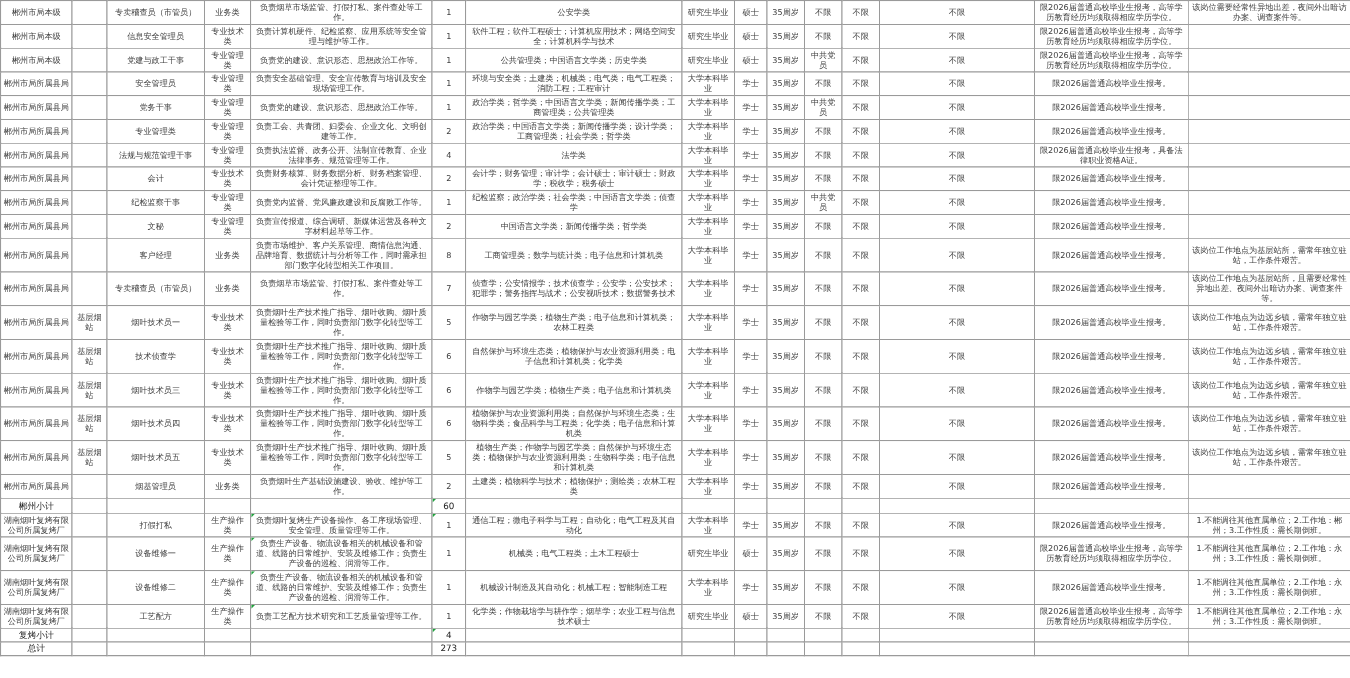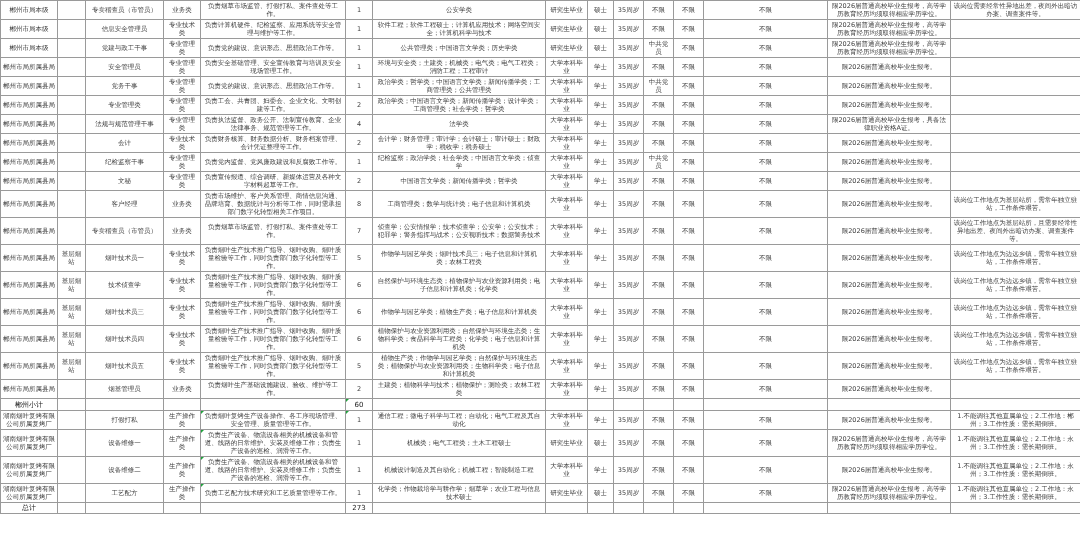--- a/index.html
+++ b/index.html
@@ -244,21 +244,21 @@
         <td>限2026届普通高校毕业生报考。</td>
         <td>该岗位工作地点为基层站所，且需要经常性异地出差、夜间外出暗访办案、调查案件等。</td>
       </tr>
       <tr>
         <td>郴州市局所属县局</td>
         <td>基层烟站</td>
         <td>烟叶技术员一</td>
         <td>专业技术类</td>
         <td>负责烟叶生产技术推广指导、烟叶收购、烟叶质量检验等工作，同时负责部门数字化转型等工作。</td>
         <td>5</td>
-        <td>作物学与园艺学类；烟叶技术员三；电子信息和计算机类；农林工程类</td>
+        <td>作物学与园艺学类；植物生产类；电子信息和计算机类；农林工程类</td>
         <td>大学本科毕业</td>
         <td>学士</td>
         <td>35周岁</td>
         <td>不限</td>
         <td>不限</td>
         <td>不限</td>
         <td>限2026届普通高校毕业生报考。</td>
         <td>该岗位工作地点为边远乡镇，需常年独立驻站，工作条件艰苦。</td>
       </tr>
       <tr>
@@ -425,20 +425,37 @@
         <td>研究生毕业</td>
         <td>硕士</td>
         <td>35周岁</td>
         <td>不限</td>
         <td>不限</td>
         <td>不限</td>
         <td>限2026届普通高校毕业生报考，高等学历教育经历均须取得相应学历学位。</td>
         <td>1.不能调往其他直属单位；2.工作地：永州；3.工作性质：需长期倒班。</td>
       </tr>
       <tr class="summary" style="height: 9px;">
+        <td>复烤小计</td>
+        <td></td>
+        <td></td>
+        <td></td>
+        <td></td>
+        <td class="flag">4</td>
+        <td></td>
+        <td></td>
+        <td></td>
+        <td></td>
+        <td></td>
+        <td></td>
+        <td></td>
+        <td></td>
+        <td></td>
+      </tr>
+      <tr class="summary" style="height: 9px;">
         <td>总计</td>
         <td></td>
         <td></td>
         <td></td>
         <td></td>
         <td>273</td>
         <td></td>
         <td></td>
         <td></td>
         <td></td>

